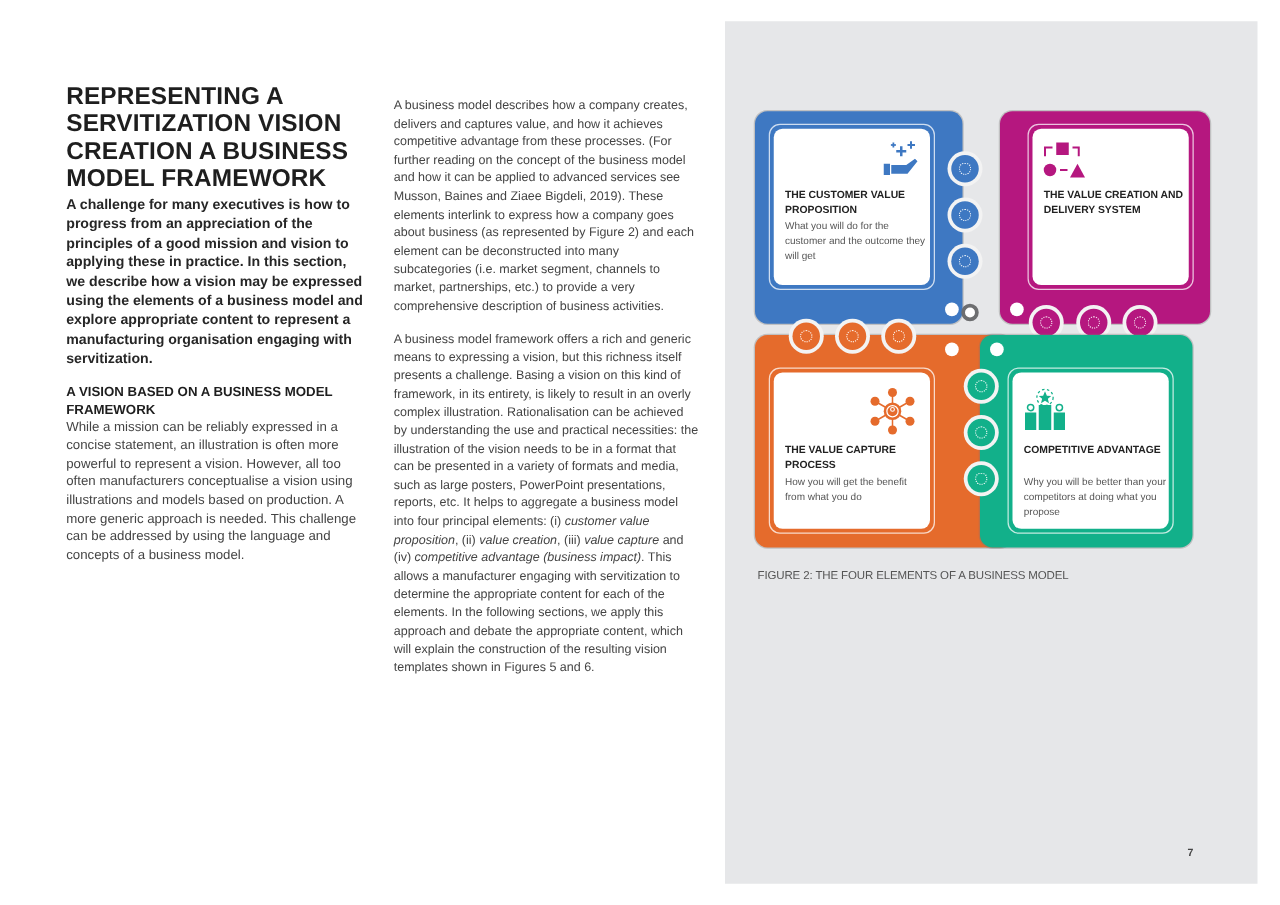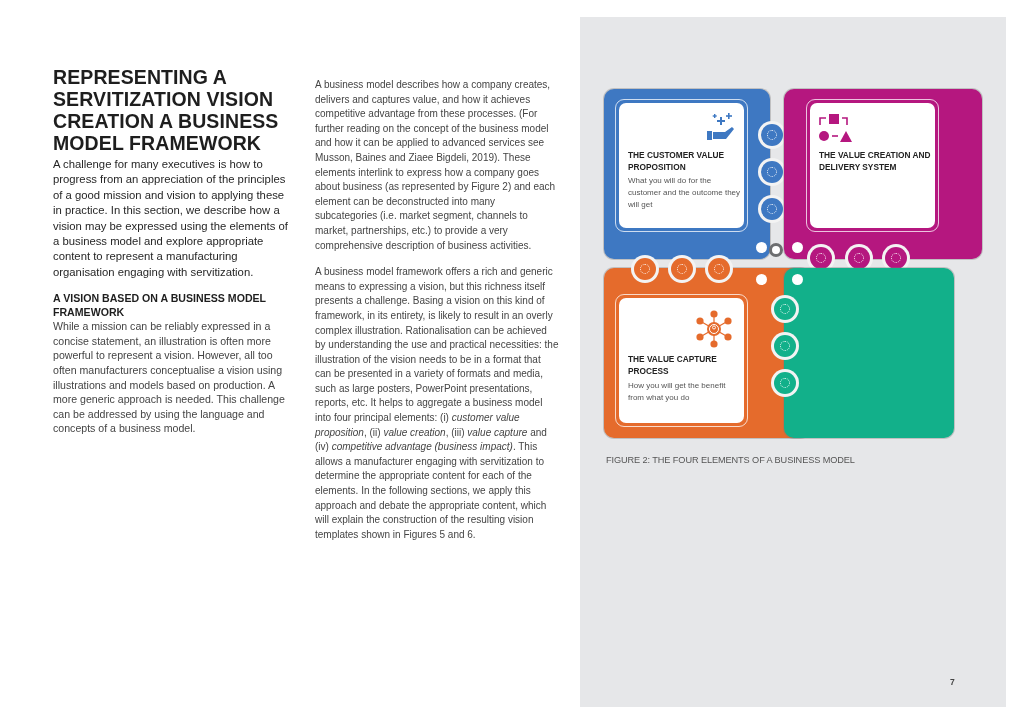--- a/index.html
+++ b/index.html
@@ -8,21 +8,21 @@
     background: #ffffff;
     font-family: "Liberation Sans", sans-serif;
     color: #3a3a3a;
   }
   .col1 { position: absolute; left: 53px; top: 66px; width: 240px; }
   .title {
     font-weight: bold; font-size: 19.5px; line-height: 22px; color: #1e1e1e;
     margin: 0; letter-spacing: 0.1px;
   }
   .intro {
-    font-weight: normal; font-size: 11.3px; line-height: 15.4px; color: #262626;
+    font-weight: bold; font-size: 11.3px; line-height: 15.4px; color: #262626;
     margin: 3px 0 0 0;
   }
   .subhead {
     font-weight: bold; font-size: 10.6px; line-height: 14px; color: #1e1e1e;
     margin: 11px 0 0 0;
   }
   .p1 {
     font-size: 10.6px; line-height: 14.6px; color: #444; margin: 0;
   }
   .col2 { position: absolute; left: 315px; top: 66px; width: 244px; }
@@ -32,21 +32,21 @@
   .panel {
     position: absolute; left: 580px; top: 17px; width: 426px; height: 690px;
     background: #e6e7e9;
   }
   .quad {
     position: absolute; width: 170px; height: 170px; border-radius: 10px;
     box-shadow: 0 0 0 1px rgba(120,120,120,0.35);
     margin-top: 12px;
   }
   .q-blue { left: 24px; top: 60px; background: #3e78c2; width: 166px; height: 170px;}
-  .q-mag { left: 204px; top: 60px; background: #b5177f; width: 198px; height: 170px;}
+  .q-mag { left: 220px; top: 60px; background: #b5177f; width: 168px; height: 170px;}
   .q-orange { left: 24px; top: 239px; background: #e56b2c; width: 206px; height: 170px;}
   .q-green { left: 204px; top: 239px; background: #12b08a; width: 170px; height: 170px;}
 
   .card {
     position: absolute; background: #fff; border-radius: 7px;
     width: 125px; height: 125px;
   }
   .card::before {
     content: ""; position: absolute; inset: -4px; border-radius: 9px;
     border: 1.5px solid rgba(255,255,255,0.75);
@@ -172,20 +172,35 @@
       <div class="ctitle" style="top:55px">THE VALUE CAPTURE PROCESS</div>
       <div class="cdesc" style="top:82px">How you will get the benefit from what you do</div>
     </div>
     <div class="bump" style="left:30px;top:-10px;background:#e56b2c"></div>
     <div class="bump" style="left:67px;top:-10px;background:#e56b2c"></div>
     <div class="bump" style="left:104px;top:-10px;background:#e56b2c"></div>
     <div class="dot" style="left:152px;top:6px"></div>
   </div>
 
   <div class="quad q-green">
+    <div class="card">
+      <svg class="icon" style="left:8px;top:12px" width="36" height="36" viewBox="0 0 36 36">
+        <g fill="#12b08a">
+          <rect x="2" y="20" width="9" height="14"></rect>
+          <rect x="13" y="14" width="10" height="20"></rect>
+          <rect x="25" y="20" width="9" height="14"></rect>
+          <path d="M18 3 L19.5 6.5 L23 6.8 L20.3 9 L21.2 12.5 L18 10.6 L14.8 12.5 L15.7 9 L13 6.8 L16.5 6.5 Z"></path>
+        </g>
+        <circle cx="6.5" cy="16" r="2.5" fill="none" stroke="#12b08a" stroke-width="1.2"></circle>
+        <circle cx="29.5" cy="16" r="2.5" fill="none" stroke="#12b08a" stroke-width="1.2"></circle>
+        <circle cx="18" cy="8" r="6.5" fill="none" stroke="#12b08a" stroke-width="1" stroke-dasharray="2 2"></circle>
+      </svg>
+      <div class="ctitle" style="top:55px">COMPETITIVE ADVANTAGE</div>
+      <div class="cdesc" style="top:82px">Why you will be better than your competitors at doing what you propose</div>
+    </div>
     <div class="bump" style="left:-10px;top:30px;background:#12b08a"></div>
     <div class="bump" style="left:-10px;top:67px;background:#12b08a"></div>
     <div class="bump" style="left:-10px;top:104px;background:#12b08a"></div>
     <div class="dot" style="left:8px;top:6px"></div>
   </div>
 
   <div style="position:absolute;left:189px;top:226px;width:14px;height:14px;border-radius:50%;background:#fff;border:3px solid #6d6e70;box-sizing:border-box;"></div>
 </div>
 
 <div class="caption">FIGURE 2: THE FOUR ELEMENTS OF A BUSINESS MODEL</div>

